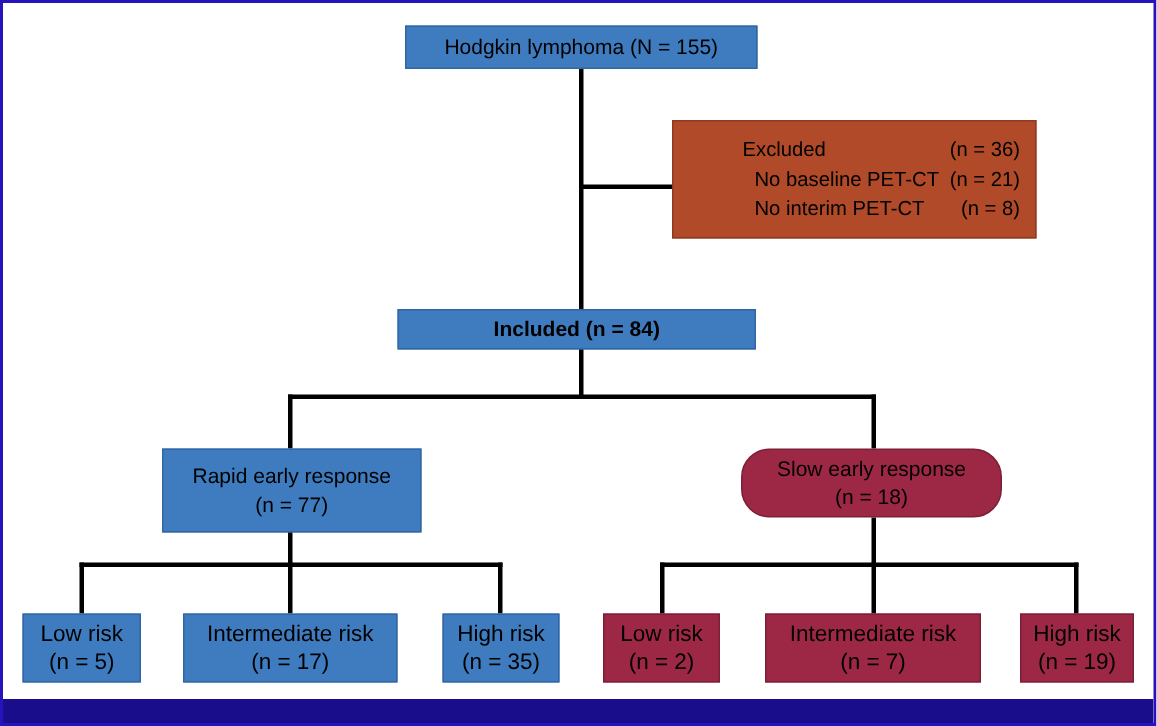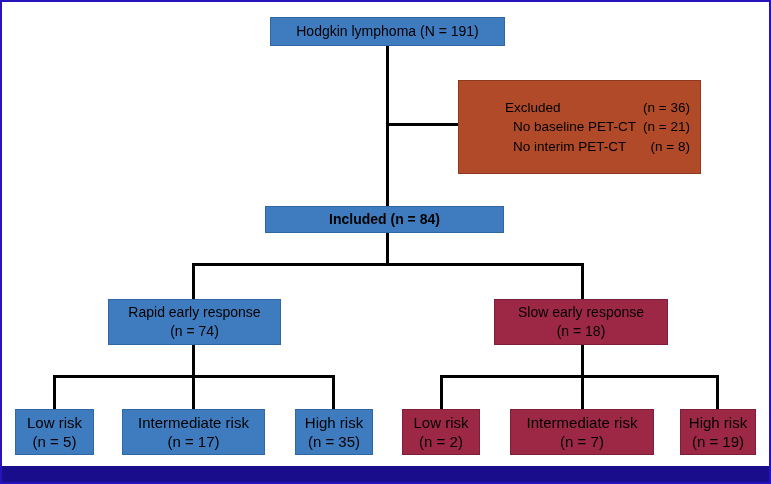--- a/index.html
+++ b/index.html
@@ -51,48 +51,48 @@
   <div class="conn" style="left:190px;top:373px;width:3px;height:34px;"></div>
   <div class="conn" style="left:330px;top:373px;width:3px;height:34px;"></div>
 
   <div class="conn" style="left:579px;top:343px;width:3px;height:33px;"></div>
   <div class="conn" style="left:438px;top:373px;width:279px;height:3px;"></div>
   <div class="conn" style="left:438px;top:373px;width:3px;height:34px;"></div>
   <div class="conn" style="left:579px;top:373px;width:3px;height:34px;"></div>
   <div class="conn" style="left:714px;top:373px;width:3px;height:34px;"></div>
 
   <div class="box blue single" style="left:268px;top:15px;width:235px;height:29px;">
-    <span>Hodgkin lymphoma (N = 191)</span>
+    <span>Hodgkin lymphoma (N = 155)</span>
   </div>
 
-  <div class="box orange excluded" style="left:456px;top:78px;width:243px;height:94px;padding-left:46px;">
+  <div class="box orange excluded" style="left:446px;top:78px;width:243px;height:79px;padding-left:46px;">
     <div class="excl-row">
       <span class="excl-label">Excluded</span>
       <span class="excl-count">(n = 36)</span>
     </div>
     <div class="excl-row indent">
       <span class="excl-label">No baseline PET-CT</span>
       <span class="excl-count">(n = 21)</span>
     </div>
     <div class="excl-row indent">
       <span class="excl-label">No interim PET-CT</span>
       <span class="excl-count">(n = 8)</span>
     </div>
   </div>
 
   <div class="box blue single" style="left:263px;top:204px;width:239px;height:27px;font-weight:bold;">
     <span>Included (n = 84)</span>
   </div>
 
-  <div class="box blue" style="left:106px;top:297px;width:173px;height:46px;font-size:14px;">
+  <div class="box blue" style="left:106px;top:297px;width:173px;height:56px;font-size:14px;">
     <span>Rapid early response</span>
-    <span>(n = 74)</span>
+    <span>(n = 77)</span>
   </div>
 
-  <div class="box maroon" style="left:492px;top:297px;width:174px;height:46px;font-size:14px;">
+  <div class="box maroon" style="left:492px;top:297px;width:174px;height:46px;font-size:14px;border-radius:19px;">
     <span>Slow early response</span>
     <span>(n = 18)</span>
   </div>
 
   <div class="box blue" style="left:13px;top:407px;width:79px;height:46px;">
     <span>Low risk</span>
     <span>(n = 5)</span>
   </div>
 
   <div class="box blue" style="left:120px;top:407px;width:143px;height:46px;">

